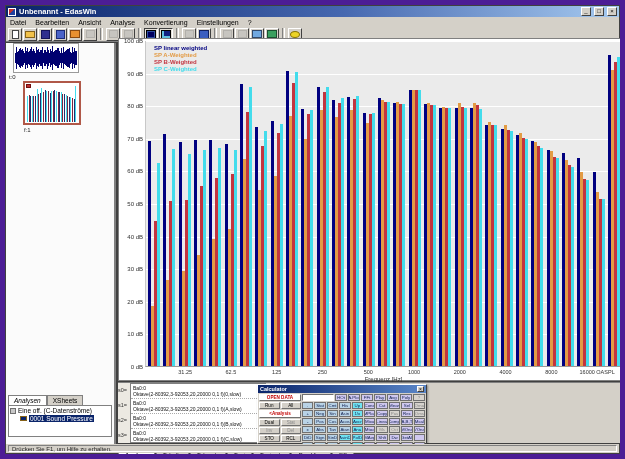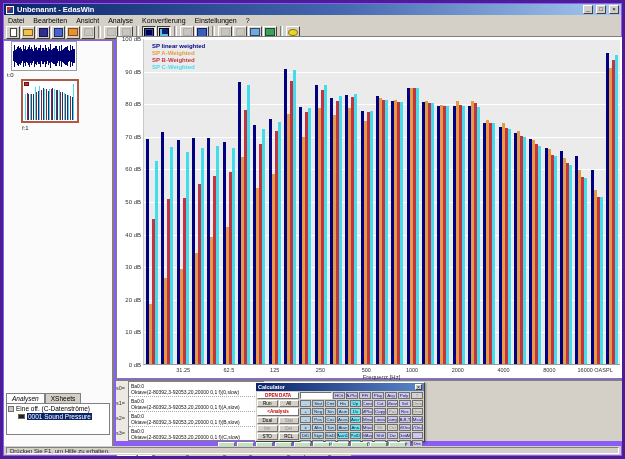--- a/index.html
+++ b/index.html
@@ -1,17 +1,17 @@
 <!DOCTYPE html>
 <html><head>
 <meta charset="utf-8">
 <style>
   html,body{margin:0;padding:0;background:#808080;}
   *{box-sizing:border-box;font-family:"Liberation Sans",sans-serif;}
-  .screen{position:relative;width:625px;height:459px;background:#8b5cf6;border:3px solid #4c1d95;overflow:hidden;}
+  .screen{position:relative;width:625px;height:459px;background:#404040;border:5px solid #4c1d95;overflow:hidden;}
 
   
   .titlebar{position:absolute;left:1px;top:1px;right:1px;height:11px;background:linear-gradient(90deg,#0a246a,#4668b0 55%,#a6caf0);display:flex;align-items:center;padding:0 2px;gap:3px;}
   .title-icon{width:8px;height:8px;background:linear-gradient(135deg,#c03030 50%,#2040a0 50%);border:1px solid #fff;}
   .title-text{color:#fff;font-size:7.5px;font-weight:bold;white-space:nowrap;flex:1;}
   .win-btn{width:10px;height:9px;background:#d4d0c8;border:1px solid;border-color:#fff #404040 #404040 #fff;font-size:6px;line-height:6px;text-align:center;color:#000;}
 
   
   .menubar{position:absolute;left:1px;top:12px;right:1px;height:10px;display:flex;align-items:center;gap:9px;padding:0 4px;font-size:7px;color:#000;background:#d4d0c8;}
   .menu-item{white-space:nowrap;}

